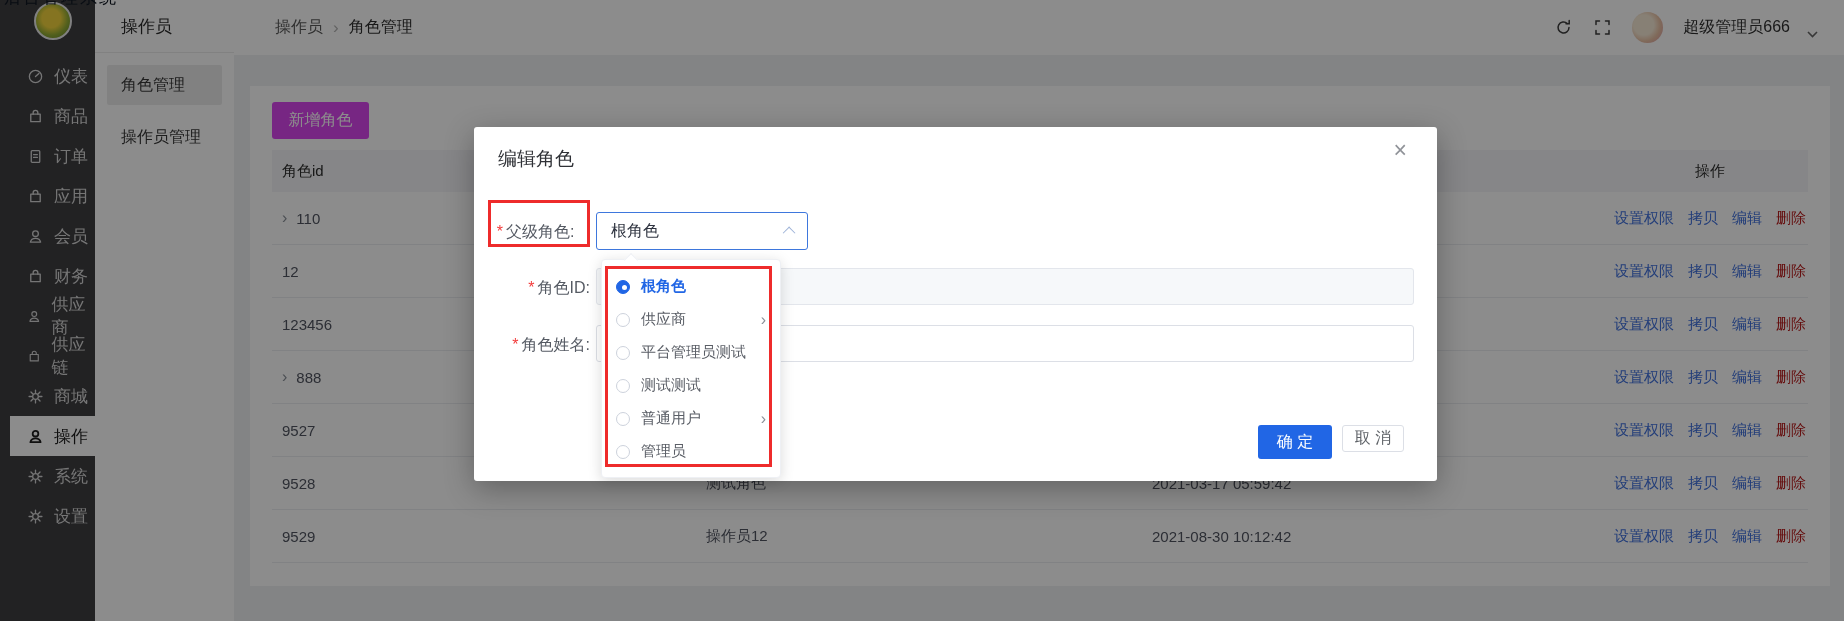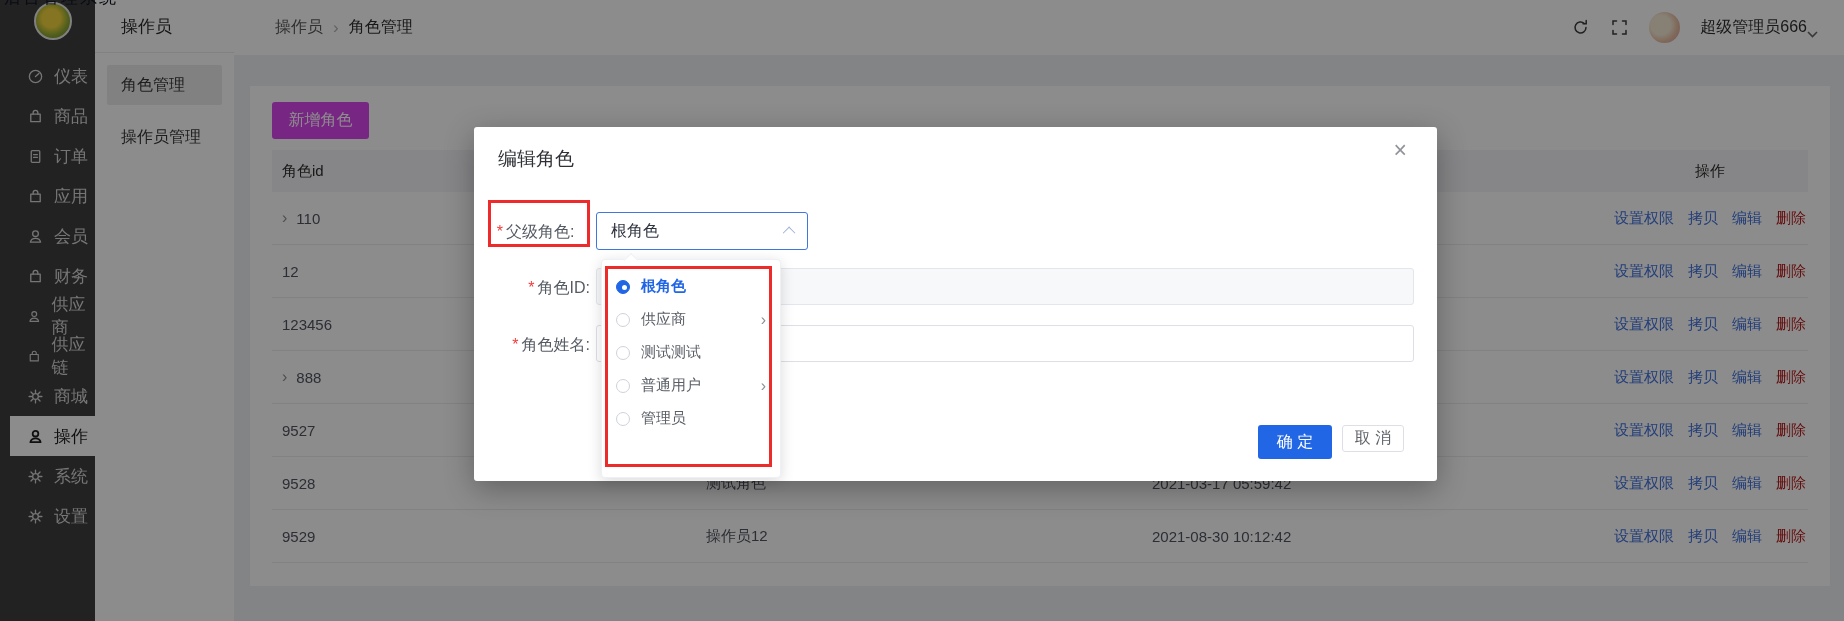--- a/index.html
+++ b/index.html
@@ -34,21 +34,21 @@
   .topbar { position:absolute; left:234px; top:0; right:0; height:55px; background:#fff;
             display:flex; align-items:center; padding:0 26px 0 41px; z-index:2; }
   .crumbs { display:flex; align-items:center; gap:10px; font-size:16px; }
   .crumb-first { color:#5a5a5a; }
   .crumb-sep { color:#b3b3b3; font-size:17px; }
   .crumb-last { color:#2f2f2f; }
   .top-right { margin-left:auto; display:flex; align-items:center; gap:20px; }
   .tool-ic { width:19px; height:19px; stroke:#3c3c3c; fill:none; stroke-width:1.5; stroke-linecap:round; cursor:pointer; }
   .avatar { width:31px; height:31px; border-radius:50%;
             background:radial-gradient(circle at 38% 42%, #f6e9d6 0 38%, #e9c1a4 62%, #d890a2 100%); cursor:pointer; }
-  .user-name { font-size:16px; color:#303030; display:flex; align-items:flex-end; gap:0; cursor:pointer; }
+  .user-name { font-size:16px; color:#303030; display:flex; align-items:flex-end; gap:17px; cursor:pointer; }
   .chev-down { width:11px; height:7px; stroke:#666; fill:none; stroke-width:1.6; }
 
   
   .content { position:absolute; left:234px; top:55px; right:0; bottom:0; background:#eef0f2; }
   .card { position:absolute; left:16px; top:31px; width:1580px; height:500px; background:#fff; }
   .btn-add { position:absolute; left:22px; top:16px; width:97px; height:37px; border:none; border-radius:3px;
              background:#d946ef; color:#fff; font-size:16px; cursor:pointer; font-family:inherit; }
   .table { position:absolute; left:22px; top:64px; width:1536px; }
   .thead { height:42px; background:#f4f5f7; display:flex; align-items:center;
            font-size:15px; color:#2e2e2e; }
@@ -381,20 +381,24 @@
     <span class="radio"></span>
     <span>根角色</span>
   </div>
   <div class="option">
     <span class="radio"></span>
     <span>供应商</span>
     <span class="opt-chev">›</span>
   </div>
   <div class="option">
     <span class="radio"></span>
+    <span>平台管理员测试</span>
+  </div>
+  <div class="option">
+    <span class="radio"></span>
     <span>测试测试</span>
   </div>
   <div class="option">
     <span class="radio"></span>
     <span>普通用户</span>
     <span class="opt-chev">›</span>
   </div>
   <div class="option">
     <span class="radio"></span>
     <span>管理员</span>

